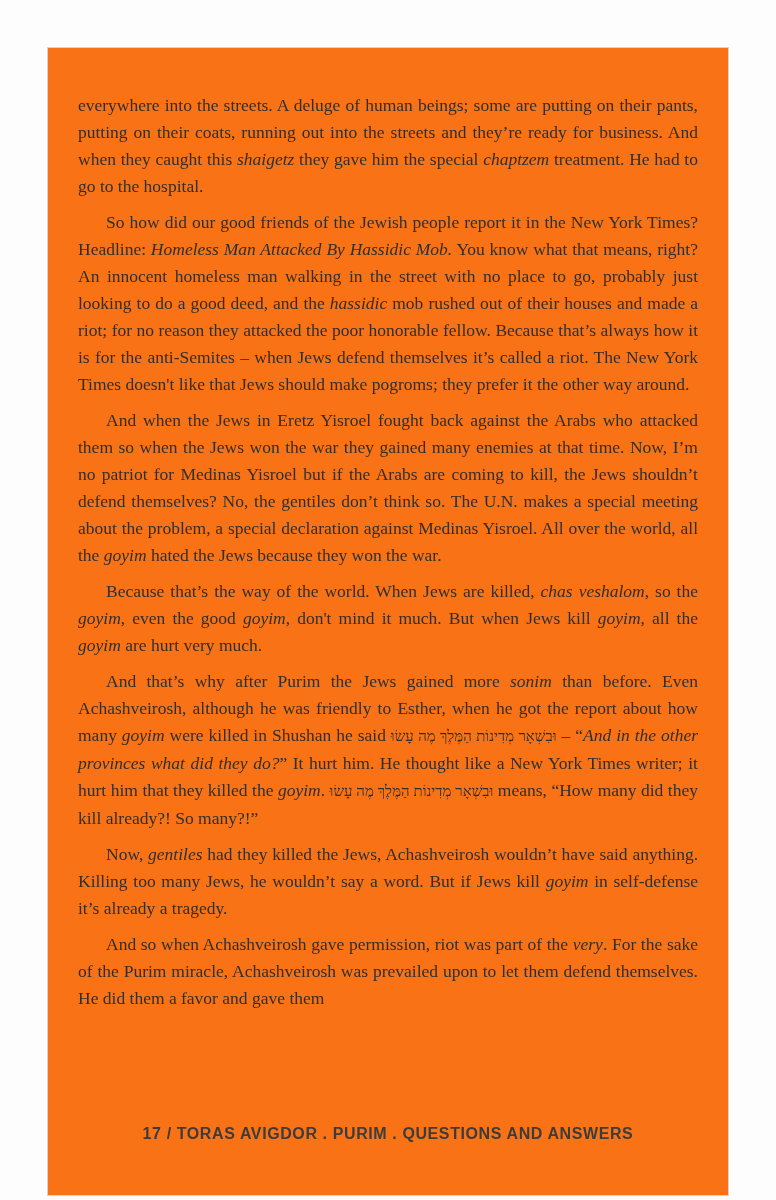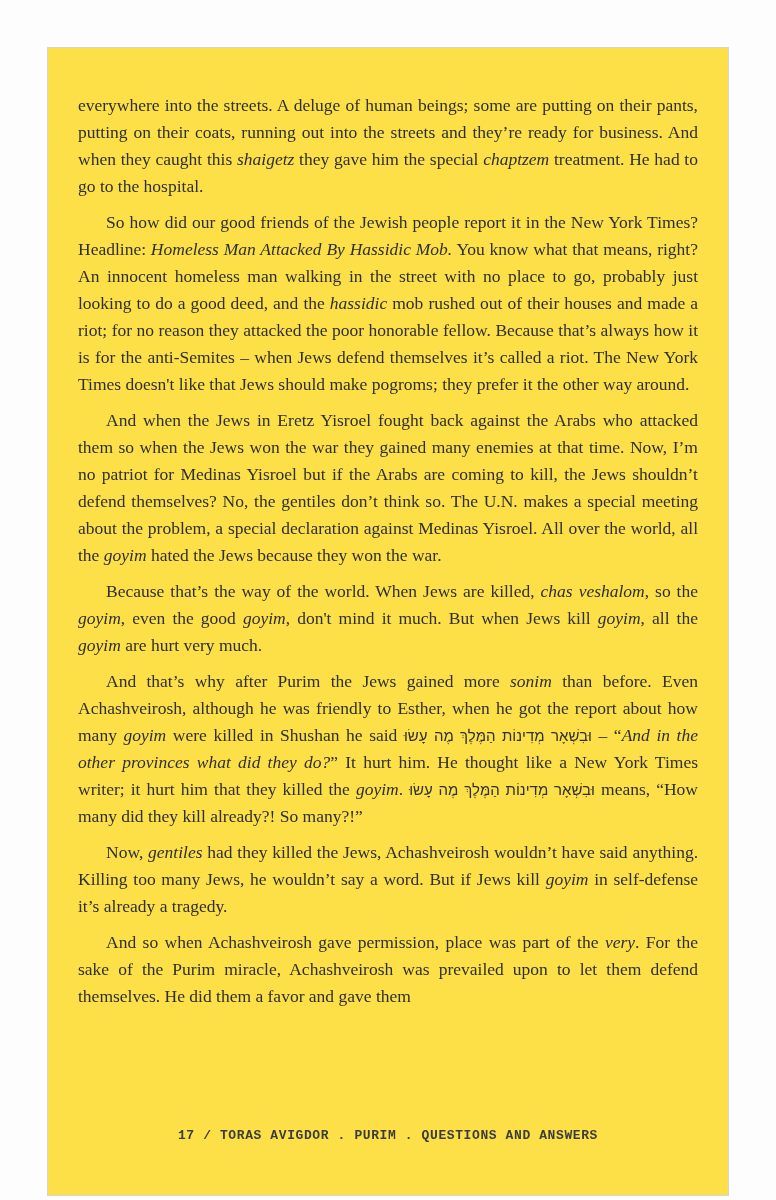--- a/index.html
+++ b/index.html
@@ -13,64 +13,64 @@
     position: relative;
     overflow: hidden;
     font-family: "Liberation Serif", serif;
   }
   .page {
     position: absolute;
     left: 47px;
     top: 47px;
     width: 682px;
     height: 1149px;
-    background: #fde047;
+    background: #f97316;
     border: 1.5px solid #d4d4d4;
     box-sizing: border-box;
     padding: 44px 30px 0 30px;
   }
   .body-text p.para {
     font-family: "Liberation Serif", serif;
     font-size: 17.5px;
     line-height: 27px;
     color: #2f2f2f;
     text-align: justify;
     margin: 0 0 9px 0;
   }
   .body-text p.para.indent {
     text-indent: 28px;
   }
   .it {
     font-style: italic;
   }
   .heb {
-    font-family: Liberation Sans, sans-serif;
+    font-family: Liberation Serif, serif;
     font-size: 15px;
     font-style: normal;
   }
   .footer {
     position: absolute;
     bottom: 52px;
     left: 0;
     right: 0;
     text-align: center;
-    font-family: Liberation Mono, monospace;
+    font-family: Liberation Sans, sans-serif;
     font-weight: 700;
-    font-size: 13px;
+    font-size: 16px;
     letter-spacing: 0.6px;
     color: #3c3c3c;
   }
 </style>
 </head>
 <body>
 
 <div class="page">
   <div class="body-text">
       <p class="para"><span>everywhere into the streets. A deluge of human beings; some are putting on their pants, putting on their coats, running out into the streets and they’re ready for business. And when they caught this </span><span class="it">shaigetz</span><span> they gave him the special </span><span class="it">chaptzem</span><span> treatment. He had to go to the hospital.</span></p>
       <p class="para indent"><span>So how did our good friends of the Jewish people report it in the New York Times? Headline: </span><span class="it">Homeless Man Attacked By Hassidic Mob.</span><span> You know what that means, right? An innocent homeless man walking in the street with no place to go, probably just looking to do a good deed, and the </span><span class="it">hassidic</span><span> mob rushed out of their houses and made a riot; for no reason they attacked the poor honorable fellow. Because that’s always how it is for the anti-Semites – when Jews defend themselves it’s called a riot. The New York Times doesn't like that Jews should make pogroms; they prefer it the other way around.</span></p>
       <p class="para indent"><span>And when the Jews in Eretz Yisroel fought back against the Arabs who attacked them so when the Jews won the war they gained many enemies at that time. Now, I’m no patriot for Medinas Yisroel but if the Arabs are coming to kill, the Jews shouldn’t defend themselves? No, the gentiles don’t think so. The U.N. makes a special meeting about the problem, a special declaration against Medinas Yisroel. All over the world, all the </span><span class="it">goyim</span><span> hated the Jews because they won the war.</span></p>
       <p class="para indent"><span>Because that’s the way of the world. When Jews are killed, </span><span class="it">chas veshalom</span><span>, so the </span><span class="it">goyim</span><span>, even the good </span><span class="it">goyim</span><span>, don't mind it much. But when Jews kill </span><span class="it">goyim</span><span>, all the </span><span class="it">goyim</span><span> are hurt very much.</span></p>
       <p class="para indent"><span>And that’s why after Purim the Jews gained more </span><span class="it">sonim</span><span> than before. Even Achashveirosh, although he was friendly to Esther, when he got the report about how many </span><span class="it">goyim</span><span> were killed in Shushan he said </span><span class="heb">וּבִשְׁאָר מְדִינוֹת הַמֶּלֶךְ מֶה עָשׂוּ</span><span> – “</span><span class="it">And in the other provinces what did they do?</span><span>” It hurt him. He thought like a New York Times writer; it hurt him that they killed the </span><span class="it">goyim</span><span>. </span><span class="heb">וּבִשְׁאָר מְדִינוֹת הַמֶּלֶךְ מֶה עָשׂוּ</span><span> means, “How many did they kill already?! So many?!”</span></p>
       <p class="para indent"><span>Now, </span><span class="it">gentiles</span><span> had they killed the Jews, Achashveirosh wouldn’t have said anything. Killing too many Jews, he wouldn’t say a word. But if Jews kill </span><span class="it">goyim</span><span> in self-defense it’s already a tragedy.</span></p>
-      <p class="para indent"><span>And so when Achashveirosh gave permission, place was part of the </span><span class="it">very</span><span>. For the sake of the Purim miracle, Achashveirosh was prevailed upon to let them defend themselves. He did them a favor and gave them</span></p>
+      <p class="para indent"><span>And so when Achashveirosh gave permission, riot was part of the </span><span class="it">very</span><span>. For the sake of the Purim miracle, Achashveirosh was prevailed upon to let them defend themselves. He did them a favor and gave them</span></p>
     </div>
   <div class="footer">17 / TORAS AVIGDOR . PURIM . QUESTIONS AND ANSWERS</div>
 </div>
 
 </body></html>

